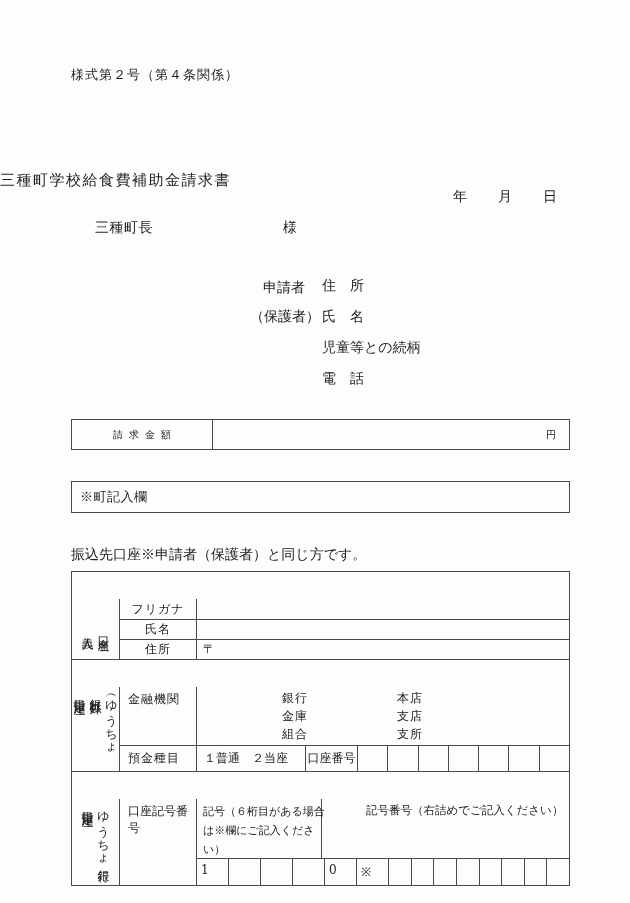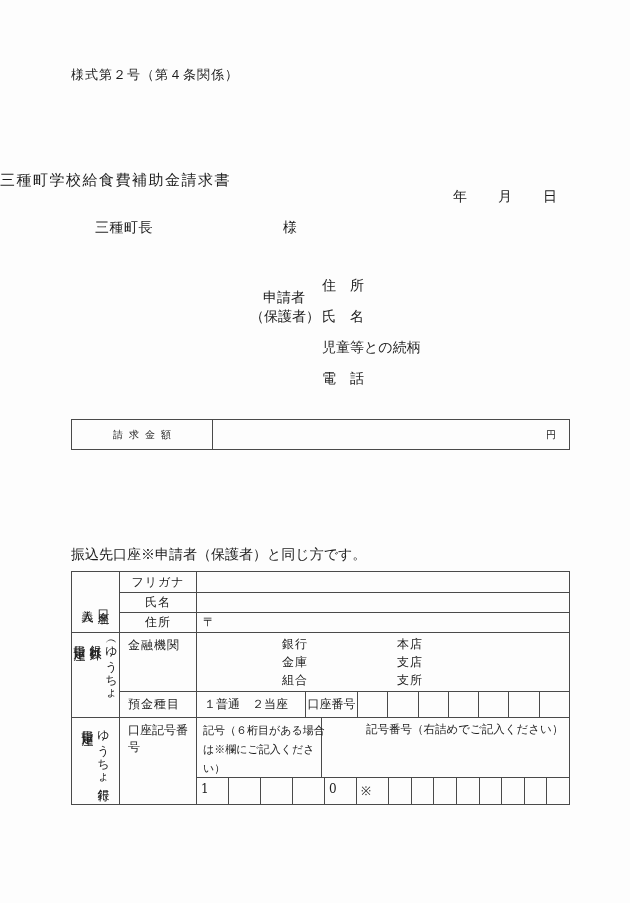--- a/index.html
+++ b/index.html
@@ -16,35 +16,35 @@
   .doc-title  { position:absolute; left:0; top:128px; width:630px; text-align:left; font-size:15px; letter-spacing:1.5px;margin-top:43px; }
 
   .date-line { position:absolute; left:453px; top:188px; font-size:14px; }
   .date-line span + span { margin-left:31px; }
 
   .addr-name { position:absolute; left:95px; top:219px; letter-spacing:0.5px; }
   .addr-sama { position:absolute; left:283px; top:219px; }
 
   .applicant { position:absolute; left:0; top:277px; width:630px; }
   .app-row { position:relative; height:31px; }
-  .app-role  { position:absolute; left:263px; top:12px; }
+  .app-role  { position:absolute; left:263px; top:2px; }
   .app-role2 { position:absolute; left:250px; top:0; }
   .app-field { position:absolute; left:322px; top:0; }
 
   .amount-table { position:absolute; left:71px; top:419px; width:499px; height:31px; display:flex; font-size:10px; }
   .amount-label { width:141px; border-right:1px solid #4a4a4a; display:flex; align-items:center; justify-content:center; letter-spacing:6px; padding-left:6px; }
   .amount-value { flex:1; display:flex; align-items:center; justify-content:flex-end; padding-right:13px; }
 
   .town-box { position:absolute; left:71px; top:481px; width:499px; height:32px; display:flex; align-items:center; padding-left:8px; font-size:13px; letter-spacing:0.5px; }
 
   .transfer-note { position:absolute; left:71px; top:546px; font-size:14px; }
 
   
   .bank-table { position:absolute; left:71px; top:571px; width:499px; font-size:12px; }
-  .sec { display:flex; }
+  .sec { display:flex;margin-top:27px; }
   .sec-a, .sec-b { border-bottom:1px solid #4a4a4a; }
   .colv { width:48px; border-right:1px solid #4a4a4a; display:flex; justify-content:center; align-items:center; }
   .colv.top { align-items:flex-start; padding-top:3px; }
   .vtext { writing-mode:vertical-rl; white-space:pre-line; line-height:16px; letter-spacing:1px; font-size:12px; }
 
   .rows-a { flex:1; display:flex; flex-direction:column; }
   .row-a { display:flex; height:20px; }
   .row-a + .row-a { border-top:1px solid #4a4a4a; }
   .lbl-a { width:77px; border-right:1px solid #4a4a4a; display:flex; align-items:center; justify-content:center; letter-spacing:1px; }
   .val-a { flex:1; display:flex; align-items:center; padding-left:6px; }
@@ -110,20 +110,23 @@
   </div>
 
   <div class="amount-table bordered">
     <div class="amount-label">請求金額</div>
     <div class="amount-value">
       <span></span>
       <span>円</span>
     </div>
   </div>
 
+  <div class="town-box bordered">
+    <span>※町記入欄</span>
+  </div>
 
   <div class="transfer-note">振込先口座※申請者（保護者）と同じ方です。</div>
 
   <div class="bank-table bordered">
 
     <div class="sec sec-a">
       <div class="colv">
         <span class="vtext">口座名
 義人</span>
       </div>

